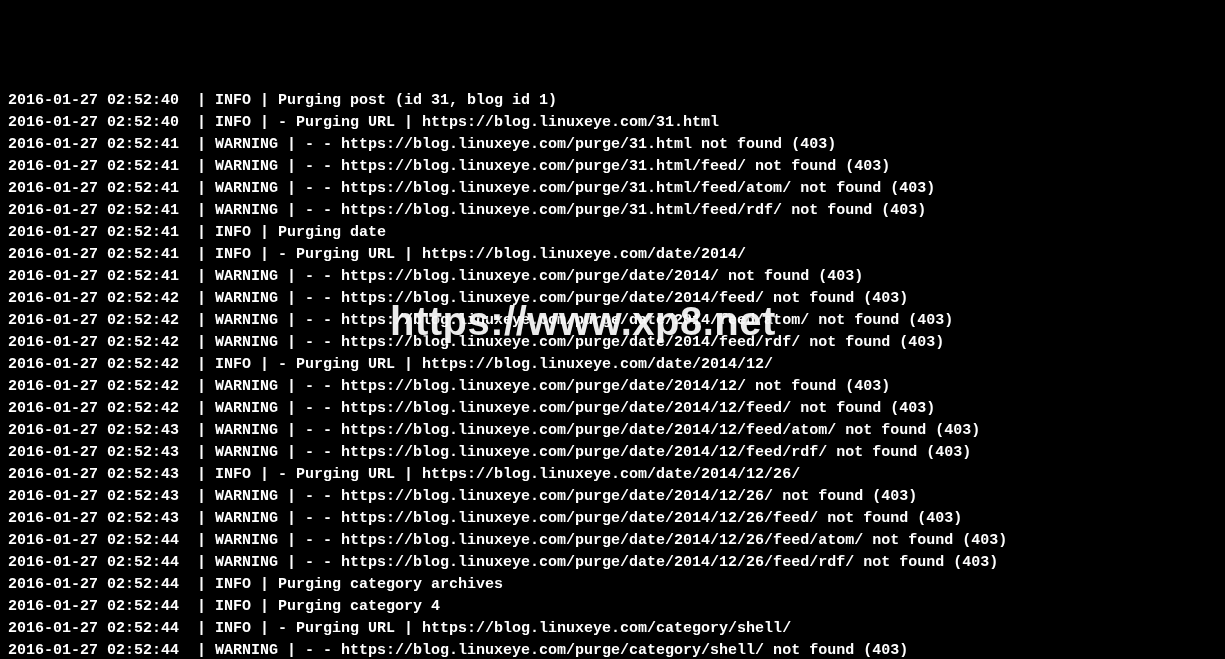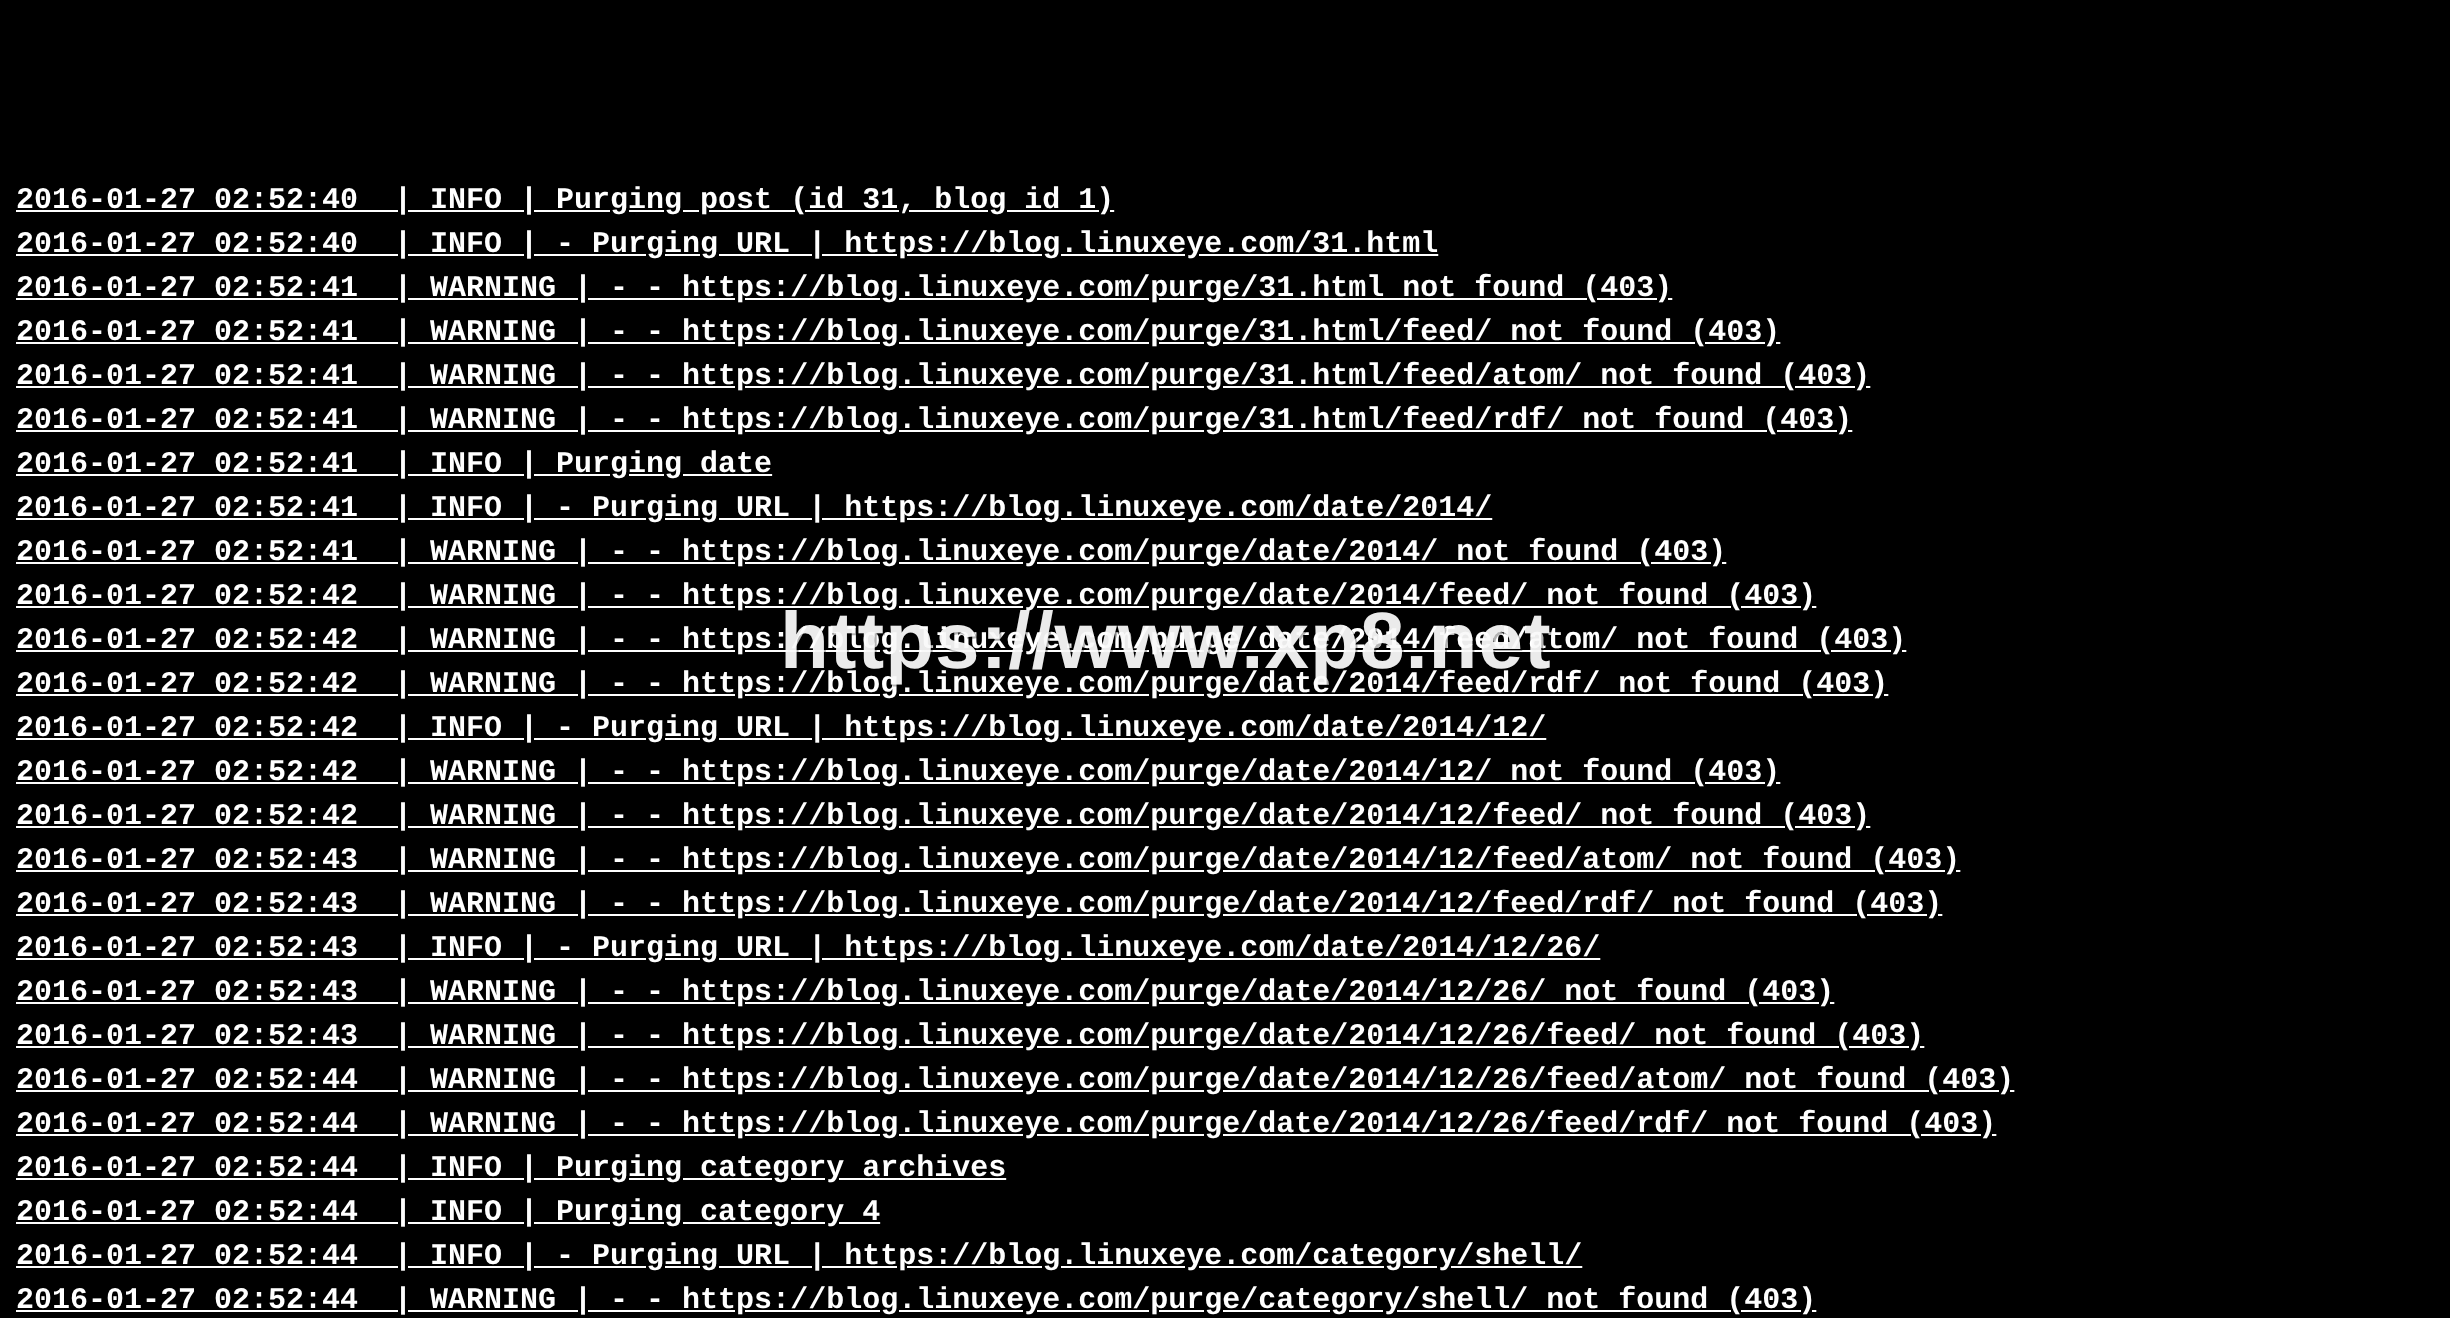--- a/index.html
+++ b/index.html
@@ -17,21 +17,20 @@
       white-space: pre;
       overflow: hidden;
       width: 1225px;
       height: 659px;
       position: relative;
       padding-left: 8px;
       padding-top: 2px;
     }
     .log-line {
       display: block;
-      text-decoration: underline;
     }
     .watermark {
       position: absolute;
       top: 310px;
       left: 390px;
       font-size: 40px;
       font-family: Arial, sans-serif;
       font-weight: bold;
       color: rgba(255, 255, 255, 0.92);
       letter-spacing: 0.5px;

